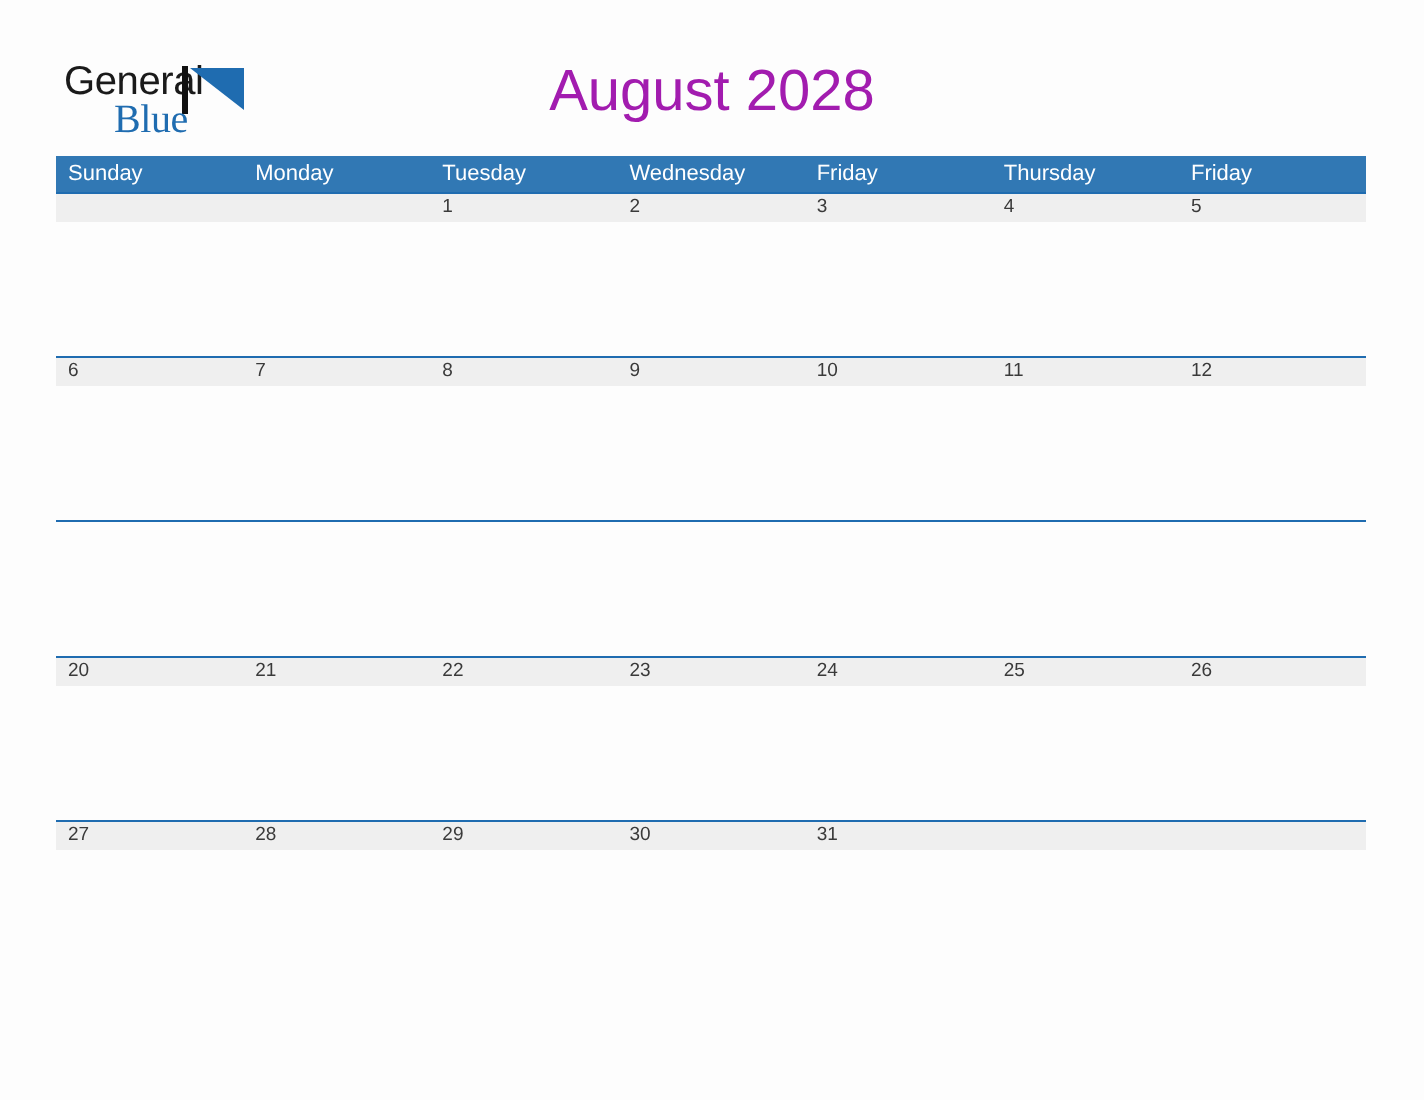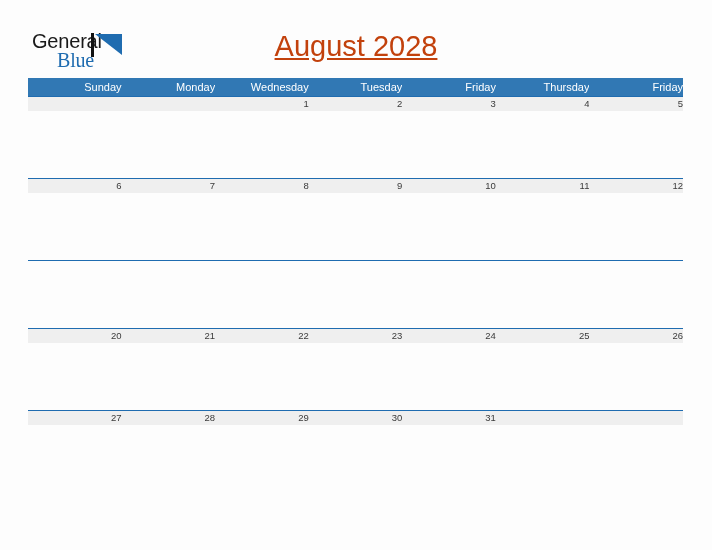--- a/index.html
+++ b/index.html
@@ -78,44 +78,42 @@
   }
 
   
   .cal-title {
     position: absolute;
     left: 186px;
     top: 30px;
     width: 340px;
     text-align: center;
     font-size: 29px;
-    color: #c2410c;
-    font-family: "Liberation Sans", sans-serif;
-    white-space: nowrap;
-    text-decoration: underline;
+    color: #a21caf;
+    font-family: "Liberation Sans", sans-serif;
+    white-space: nowrap;
   }
 
   
   .cal-location {
     position: absolute;
     right: 30px;
     top: 45px;
     font-size: 15px;
     color: #1a1a1a;
     font-family: "Liberation Sans", sans-serif;
     white-space: nowrap;
   }
 
   
   .calendar {
     position: absolute;
     left: 28px;
     top: 78px;
     width: 655px;
-    text-align: right;
   }
   .cal-head {
     display: flex;
     width: 100%;
     height: 18px;
     background: #3178b4;
   }
   .cal-head .hcell {
     flex: 1 1 0;
     box-sizing: border-box;
@@ -185,22 +183,22 @@
     <div class="cal-title">August 2028</div>
 
 
   </div>
 
   <div class="calendar">
 
     <div class="cal-head">
       <div class="hcell">Sunday</div>
       <div class="hcell">Monday</div>
+      <div class="hcell">Tuesday</div>
       <div class="hcell">Wednesday</div>
-      <div class="hcell">Tuesday</div>
       <div class="hcell">Friday</div>
       <div class="hcell">Thursday</div>
       <div class="hcell">Friday</div>
     </div>
 
     <div class="week">
       <div class="week-dates">
         <div class="dcell"></div>
         <div class="dcell"></div>
         <div class="dcell">1</div>

